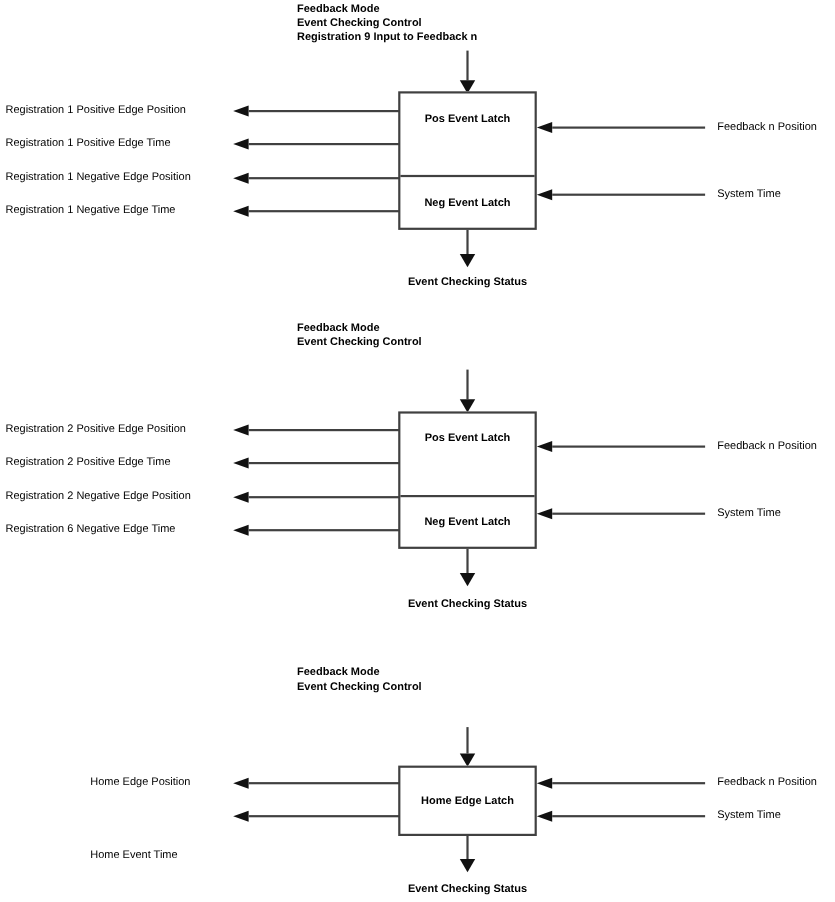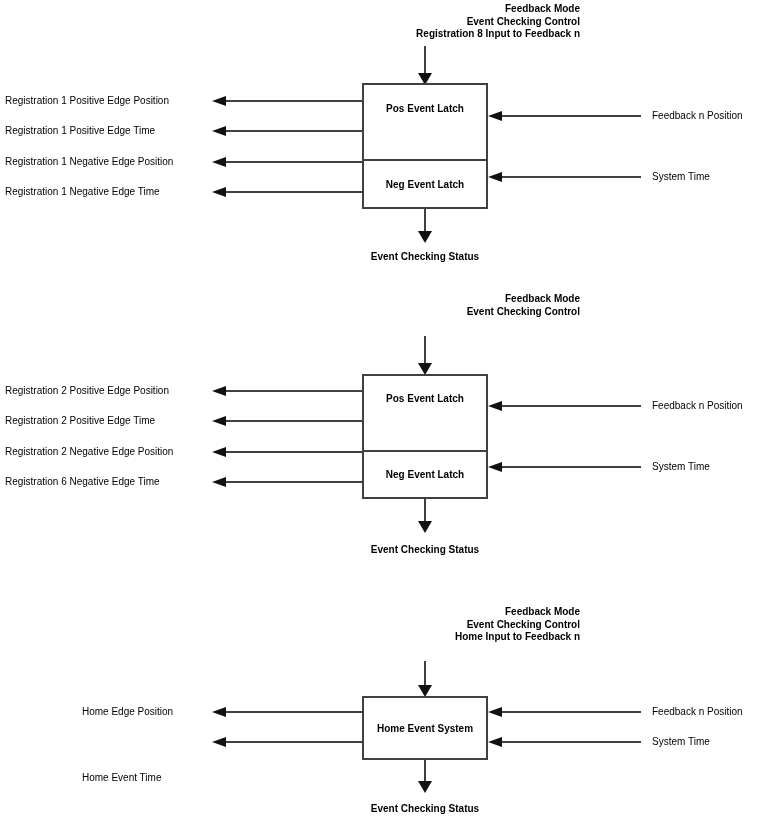--- a/index.html
+++ b/index.html
@@ -8,21 +8,21 @@
     --text:#000000;
     --bg:#ffffff;
   }
   *{margin:0;padding:0;box-sizing:content-box}
   html,body{background:var(--bg)}
   .canvas{
     position:relative;width:759px;height:820px;background:var(--bg);
     font-family:"Liberation Sans", sans-serif;color:var(--text);overflow:hidden;
   }
   .hdr{
-    position:absolute;width:310px;text-align:right;
+    position:absolute;width:310px;text-align:left;
     font-size:10px;font-weight:bold;line-height:12.5px;white-space:nowrap;
   }
   .lbl{
     position:absolute;font-size:10px;font-weight:normal;line-height:12px;white-space:nowrap;text-align:center;
   }
   .status{
     position:absolute;left:325px;width:200px;text-align:center;
     font-size:10px;font-weight:bold;line-height:12px;white-space:nowrap;
   }
   .hl{position:absolute;height:2px;background:var(--line)}
@@ -50,21 +50,21 @@
 </style>
 </head>
 <body>
 
 <div class="canvas">
 
   <div>
     <div class="hdr" style="left:270px;top:3px">
       <div>Feedback Mode</div>
       <div>Event Checking Control</div>
-      <div>Registration 8 Input to Feedback n</div>
+      <div>Registration 9 Input to Feedback n</div>
     </div>
 
     <div class="vl" style="left:424px;top:46px;height:27px"></div>
     <div class="ah-d" style="left:418px;top:73px"></div>
 
     <div class="box" style="top:83px;height:126px">
       <div class="cell">Pos Event Latch</div>
       <div class="cell">Neg Event Latch</div>
     </div>
 
@@ -137,28 +137,27 @@
 
     <div class="vl" style="left:424px;top:499px;height:22px"></div>
     <div class="ah-d" style="left:418px;top:521px"></div>
     <div class="status" style="top:544px">Event Checking Status</div>
   </div>
 
   <div>
     <div class="hdr" style="left:270px;top:606px">
       <div>Feedback Mode</div>
       <div>Event Checking Control</div>
-      <div>Home Input to Feedback n</div>
     </div>
 
     <div class="vl" style="left:424px;top:661px;height:24px"></div>
     <div class="ah-d" style="left:418px;top:685px"></div>
 
     <div class="box" style="top:696px;height:64px">
-      <div class="cell">Home Event System</div>
+      <div class="cell">Home Edge Latch</div>
     </div>
 
     <div class="lbl" style="left:82px;top:706px">Home Edge Position</div>
     <div class="ah-l" style="left:212px;top:707px"></div>
     <div class="hl" style="left:226px;top:711px;width:137px"></div>
 
     <div class="lbl" style="left:82px;top:772px">Home Event Time</div>
     <div class="ah-l" style="left:212px;top:737px"></div>
     <div class="hl" style="left:226px;top:741px;width:137px"></div>
 

